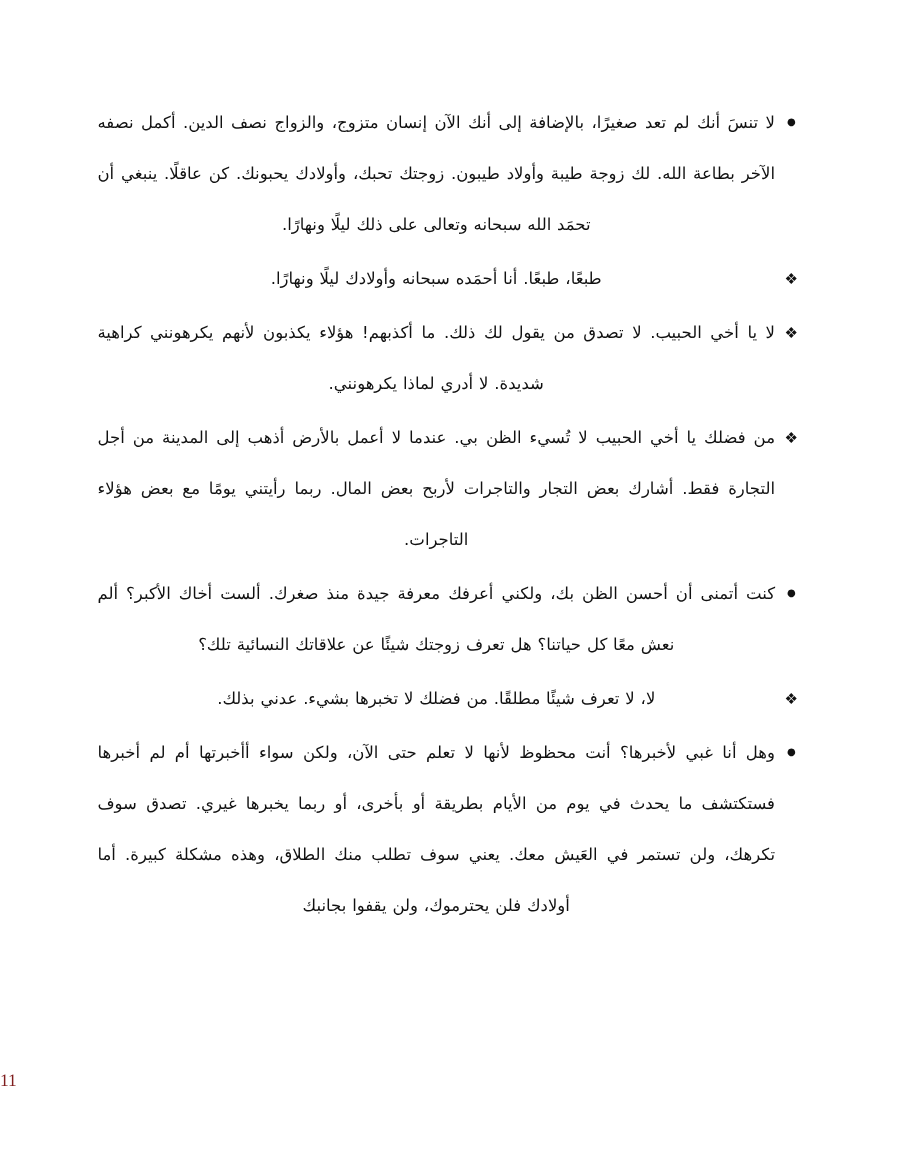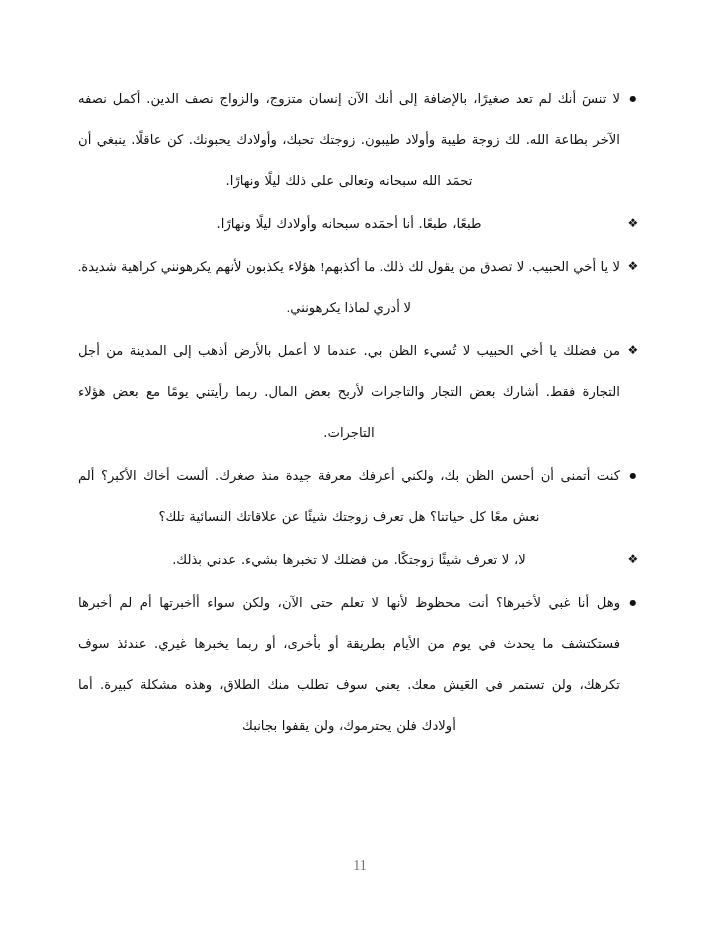--- a/index.html
+++ b/index.html
@@ -84,32 +84,31 @@
   .para .txt {
     display: inline;
   }
 
   
   .page-number {
     position: absolute;
     left: 0;
     right: 0;
     top: 858px;
-    text-align: center;
     direction: ltr;
     font-family: "Liberation Serif", "DejaVu Serif", serif;
     font-size: 14px;
-    color: #737373;
+    color: #7f1d1d;
   }
 
   
   .blk1  { margin-bottom: 2px; }
   .blk2  { margin-bottom: 2px; text-align-last: center; }
   .blk3  { margin-bottom: 2px; }
-  .blk4  { margin-bottom: 2px; font-family: Liberation Serif, serif; }
+  .blk4  { margin-bottom: 2px; }
   .blk5  { margin-bottom: 2px; }
   .blk6  { margin-bottom: 2px; }
   .blk7  { margin-bottom: 2px; }
   .blk8  { margin-bottom: 2px; text-align-last: center; }
   .blk9  { margin-bottom: 2px; }
 </style>
 </head>
 <body>
 
 <div class="page">
@@ -132,24 +131,24 @@
 
     <p class="para reply blk6">
       <span class="bullet diamond"></span><span class="txt">من فضلك يا أخي الحبيب لا تُسيء الظن بي. عندما لا أعمل بالأرض أذهب إلى المدينة من أجل التجارة فقط. أشارك بعض التجار والتاجرات لأربح بعض المال. ربما رأيتني يومًا مع بعض هؤلاء التاجرات.</span>
     </p>
 
     <p class="para blk7">
       <span class="bullet dot"></span><span class="txt">كنت أتمنى أن أحسن الظن بك، ولكني أعرفك معرفة جيدة منذ صغرك. ألست أخاك الأكبر؟ ألم نعش معًا كل حياتنا؟ هل تعرف زوجتك شيئًا عن علاقاتك النسائية تلك؟</span>
     </p>
 
     <p class="para reply blk8">
-      <span class="bullet diamond"></span><span class="txt">لا، لا تعرف شيئًا زوجتكًا. من فضلك لا تخبرها بشيء. عدني بذلك.</span>
+      <span class="bullet diamond"></span><span class="txt">لا، لا تعرف شيئًا مطلقًا. من فضلك لا تخبرها بشيء. عدني بذلك.</span>
     </p>
 
     <p class="para blk9">
-      <span class="bullet dot"></span><span class="txt">وهل أنا غبي لأخبرها؟ أنت محظوظ لأنها لا تعلم حتى الآن، ولكن سواء أأخبرتها أم لم أخبرها فستكتشف ما يحدث في يوم من الأيام بطريقة أو بأخرى، أو ربما يخبرها غيري. عندئذ سوف تكرهك، ولن تستمر في العَيش معك. يعني سوف تطلب منك الطلاق، وهذه مشكلة كبيرة. أما أولادك فلن يحترموك، ولن يقفوا بجانبك</span>
+      <span class="bullet dot"></span><span class="txt">وهل أنا غبي لأخبرها؟ أنت محظوظ لأنها لا تعلم حتى الآن، ولكن سواء أأخبرتها أم لم أخبرها فستكتشف ما يحدث في يوم من الأيام بطريقة أو بأخرى، أو ربما يخبرها غيري. تصدق سوف تكرهك، ولن تستمر في العَيش معك. يعني سوف تطلب منك الطلاق، وهذه مشكلة كبيرة. أما أولادك فلن يحترموك، ولن يقفوا بجانبك</span>
     </p>
 
   </div>
 
   <div class="page-number">11</div>
 
 </div>
 
 </body></html>

